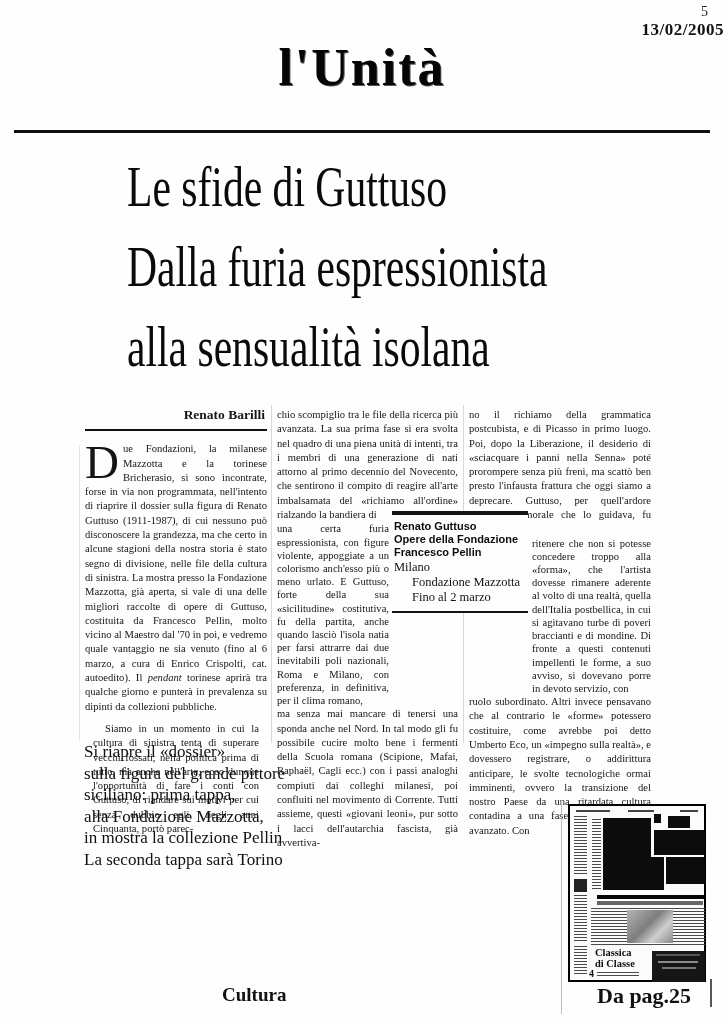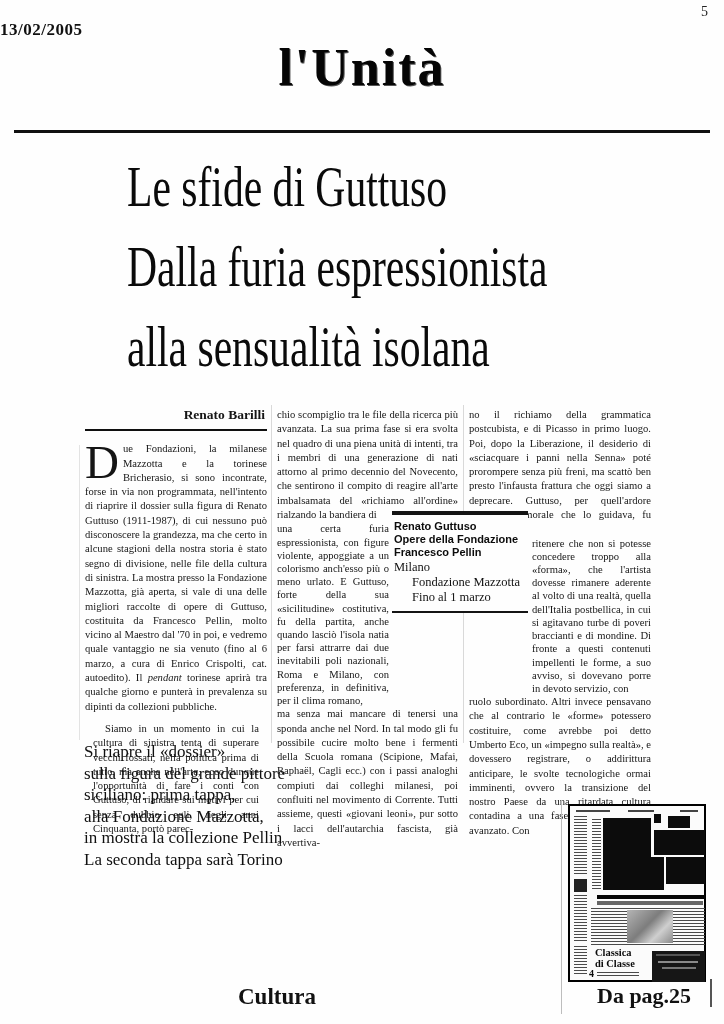--- a/index.html
+++ b/index.html
@@ -1,21 +1,21 @@
 <!DOCTYPE html>
 <html><head>
 <meta charset="utf-8">
 <style>
   html,body{margin:0;padding:0;background:#e8e8e8;}
   .page{
     position:relative;width:724px;height:1024px;background:#fefefe;
     font-family:"Liberation Serif",serif;color:#111;overflow:hidden;margin:0 auto;
   }
   .pageno{position:absolute;top:4px;right:16px;font-size:14px;color:#222;}
-  .m-date{position:absolute;top:20px;left:0;width:724px;text-align:left;font-weight:bold;font-size:17px;letter-spacing:.5px;}
+  .m-date{position:absolute;top:20px;left:0;width:724px;text-align:right;font-weight:bold;font-size:17px;letter-spacing:.5px;}
   .m-logo{position:absolute;top:38px;left:0;width:724px;text-align:center;font-weight:bold;font-size:52px;letter-spacing:2px;color:#050505;text-shadow:1px 1px 0 #555;}
   .m-edition{position:absolute;top:103px;left:0;width:724px;text-align:center;font-weight:bold;font-size:16px;}
   .header-rule{position:absolute;top:130px;left:14px;width:696px;height:3px;background:#101010;}
   .headline{position:absolute;left:127px;top:147px;}
   .headline div{
     font-size:57px;line-height:80px;letter-spacing:0;color:#0a0a0a;white-space:nowrap;
     transform:scaleX(.73);transform-origin:left top;
   }
   .col{position:absolute;top:408px;font-size:10.6px;line-height:14.3px;text-align:justify;color:#151515;}
   .col1{left:85px;width:182px;}
@@ -34,21 +34,21 @@
     position:absolute;left:392px;top:511px;width:132px;background:#fefefe;
     border-top:4px solid #141414;border-bottom:2px solid #141414;padding:5px 2px 6px 2px;z-index:5;
   }
   .infobox .t{font-family:"Liberation Sans",sans-serif;font-weight:bold;font-size:11px;line-height:13px;color:#0c0c0c;}
   .infobox .c{font-size:12.5px;line-height:15px;margin-top:1px;}
   .infobox .v{font-size:12.5px;line-height:15px;margin-left:18px;}
   .pullquote{
     position:absolute;left:84px;top:741px;width:244px;
     font-size:17px;line-height:21.5px;white-space:pre-line;color:#101010;
   }
-  .footer-section{position:absolute;left:238px;top:984px;font-weight:bold;font-size:23px;}
+  .footer-section{position:absolute;left:222px;top:984px;font-weight:bold;font-size:19px;}
   .footer-pageref{position:absolute;left:597px;top:983px;font-weight:bold;font-size:22px;text-align:right;}
   .thumb{
     position:absolute;left:568px;top:804px;width:138px;height:178px;
     border:2px solid #000;background:#fbfbfb;box-sizing:border-box;z-index:4;
   }
   .thumb *{position:absolute;}
   .txt{background:repeating-linear-gradient(#4a4a4a 0,#4a4a4a 1px,transparent 1px,transparent 3px);}
   .blk{background:#0c0c0c;}
   .t-head1{left:6px;top:4px;width:34px;height:2px;background:#444;}
   .t-head2{left:58px;top:4px;width:26px;height:2px;background:#444;}
@@ -118,21 +118,21 @@
     <div class="seg-narrow-r">ritenere che non si potesse concedere troppo alla «forma», che l'artista dovesse rimanere aderente al volto di una realtà, quella dell'Italia postbellica, in cui si agitavano turbe di poveri braccianti e di mondine. Di fronte a questi contenuti impellenti le forme, a suo avviso, si dovevano porre in devoto servizio, con</div>
     <div>ruolo subordinato. Altri invece pensavano che al contrario le «forme» potessero costituire, come avrebbe poi detto Umberto Eco, un «impegno sulla realtà», e dovessero registrare, o addirittura anticipare, le svolte tecnologiche ormai imminenti, ovvero la transizione del nostro Paese da una ritardata cultura contadina a una fase di industrialismo avanzato. Con</div>
   </div>
 
   <div class="infobox">
     <div class="t">Renato Guttuso</div>
     <div class="t">Opere della Fondazione</div>
     <div class="t">Francesco Pellin</div>
     <div class="c">Milano</div>
     <div class="v">Fondazione Mazzotta</div>
-    <div class="v">Fino al 1 marzo</div>
+    <div class="v">Fino al 2 marzo</div>
   </div>
 
   <div class="pullquote">Si riapre il «dossier»
 sulla figura del grande pittore
 siciliano: prima tappa,
 alla Fondazione Mazzotta,
 in mostra la collezione Pellin
 La seconda tappa sarà Torino</div>
 
   <div class="scanline-a"></div>

